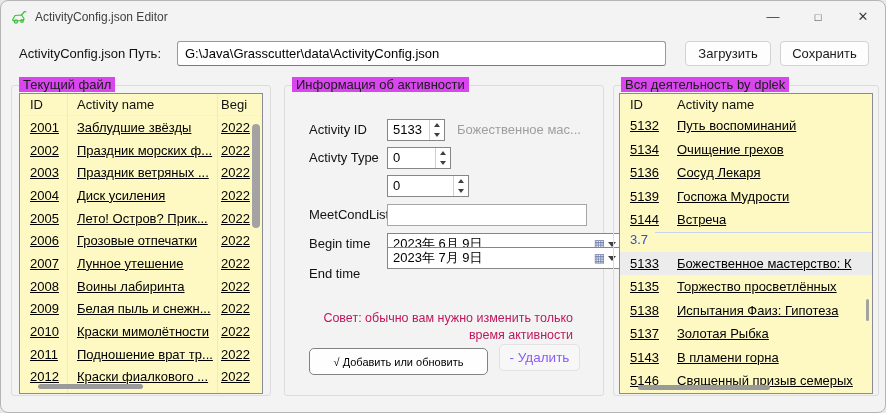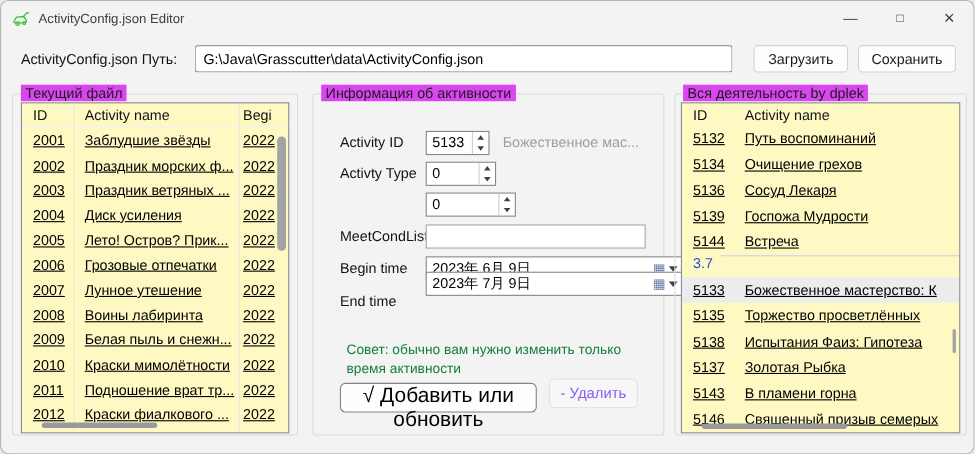--- a/index.html
+++ b/index.html
@@ -61,23 +61,23 @@
   .tri-up { width: 0; height: 0; border-left: 3.5px solid transparent; border-right: 3.5px solid transparent; border-bottom: 4px solid #404040; }
   .tri-dn { width: 0; height: 0; border-left: 3.5px solid transparent; border-right: 3.5px solid transparent; border-top: 4px solid #404040; }
   .ghost-hint { position: absolute; left: 172px; font-size: 13px; color: #9e9e9e; height: 22px; line-height: 22px; white-space: nowrap; overflow: hidden; width: 142px; }
   .text-input { position: absolute; left: 102px; width: 200px; height: 22px; background: #fff; border: 1px solid #a6a6a6;
     font-family: "Liberation Sans", sans-serif; font-size: 13px; padding: 0 5px; }
   .datebox { position: absolute; left: 102px; width: 235px; height: 22px; background: #fff; border: 1px solid #868686;
     display: flex; align-items: center; font-size: 13px; color: #000; }
   .date-val { flex: 1; padding-left: 5px; white-space: nowrap; overflow: hidden; }
   .cal-icon { font-size: 12px; color: #6b7aa8; margin-right: 3px; line-height: 1; }
   .dd-arrow { width: 0; height: 0; border-left: 4px solid transparent; border-right: 4px solid transparent; border-top: 5px solid #404040; margin-right: 5px; }
-  .tip { position: absolute; left: 30px; top: 224px; width: 258px; text-align: left; font-size: 12.5px; color: #15803d; line-height: 1.35; }
+  .tip { position: absolute; left: 30px; top: 224px; width: 258px; text-align: right; font-size: 12.5px; color: #be185d; line-height: 1.35; }
   .btn-add { position: absolute; left: 24px; top: 262px; width: 179px; height: 27px; background: #fefefe;
-    border: 1px solid #828282; border-radius: 5px; font-family: "Liberation Sans", sans-serif; font-size: 19px; color: #000; }
+    border: 1px solid #828282; border-radius: 5px; font-family: "Liberation Sans", sans-serif; font-size: 11px; color: #000; }
   .btn-del { position: absolute; left: 214px; top: 258px; width: 81px; height: 27px; background: #f7f7f7;
     border: 1px solid #e2e2e2; border-radius: 5px; font-family: "Liberation Sans", sans-serif; font-size: 13.5px; color: #8b5cf6; }
 </style>
 </head>
 <body>
 
 <div class="window">
 
   <div class="titlebar">
     <svg class="app-icon" viewBox="0 0 16 16">

